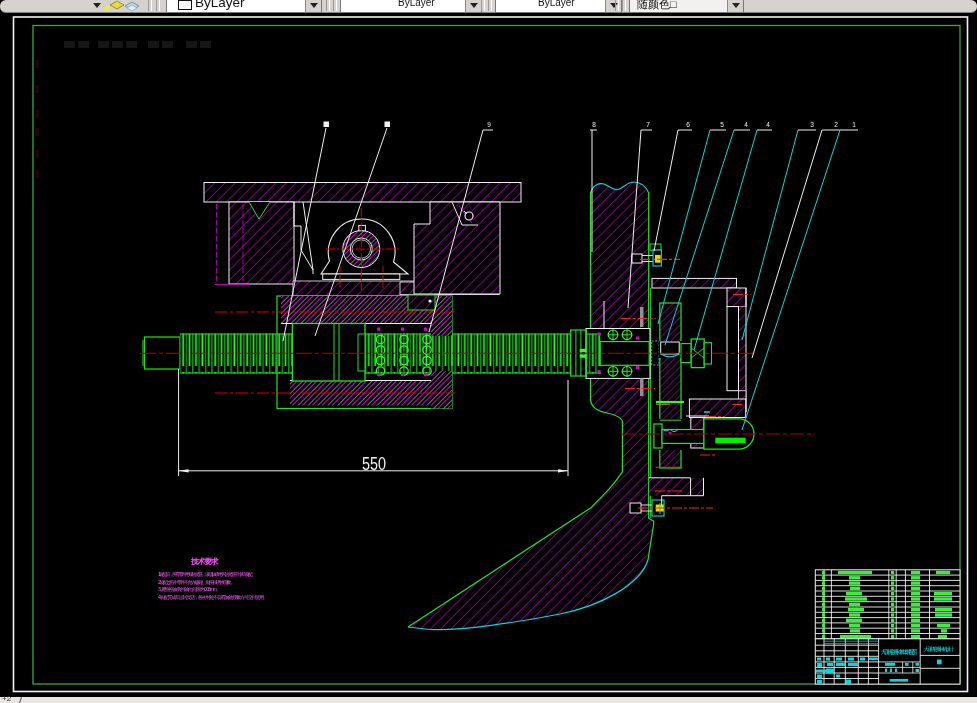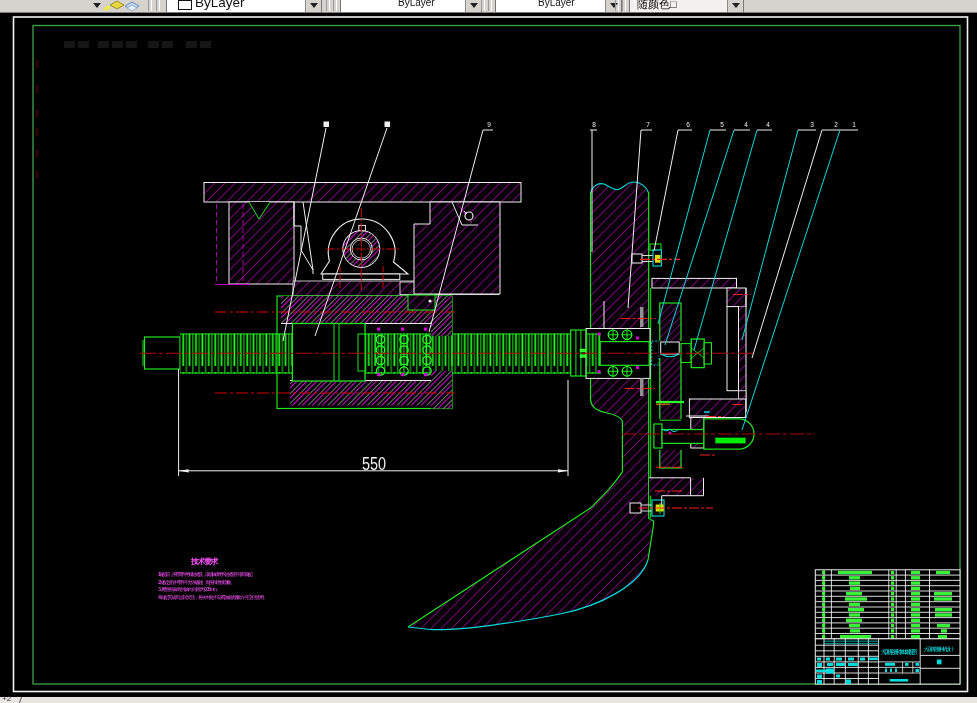--- a/index.html
+++ b/index.html
@@ -1,18 +1,18 @@
 <!DOCTYPE html>
 <html><head><meta charset="utf-8">
 <style>
 html,body{margin:0;padding:0;background:#000;}
 #wrap{position:relative;width:977px;height:703px;overflow:hidden;background:#000;
   font-family:"Liberation Sans", sans-serif;}
 #tb{position:absolute;top:0;left:0;width:977px;height:12px;background:#d6d3ce;z-index:5;
-  border-bottom:1px solid #808080;}
+  border-bottom:1px solid #808080;border-radius:6px;}
 .combo{position:absolute;top:-2px;height:13px;background:#fff;border:1px solid #777;}
 .ctext{position:absolute;top:-4px;font-size:13.5px;color:#111;white-space:nowrap;}
 .ctext2{position:absolute;top:-2px;font-size:10px;color:#111;white-space:nowrap;}
 .cbtn{position:absolute;right:0;top:0;width:15px;height:100%;background:#d6d3ce;border-left:1px solid #888;}
 .arr{position:absolute;right:3px;top:4px;width:0;height:0;border-left:4px solid transparent;
   border-right:4px solid transparent;border-top:5px solid #222;}
 .sep{position:absolute;top:0;width:2px;height:11px;border-left:1px solid #9a9a9a;border-right:1px solid #fff;}
 #bs{position:absolute;top:697px;left:0;width:977px;height:6px;background:#e8e5e0;z-index:5;}
 </style></head>
 <body>

